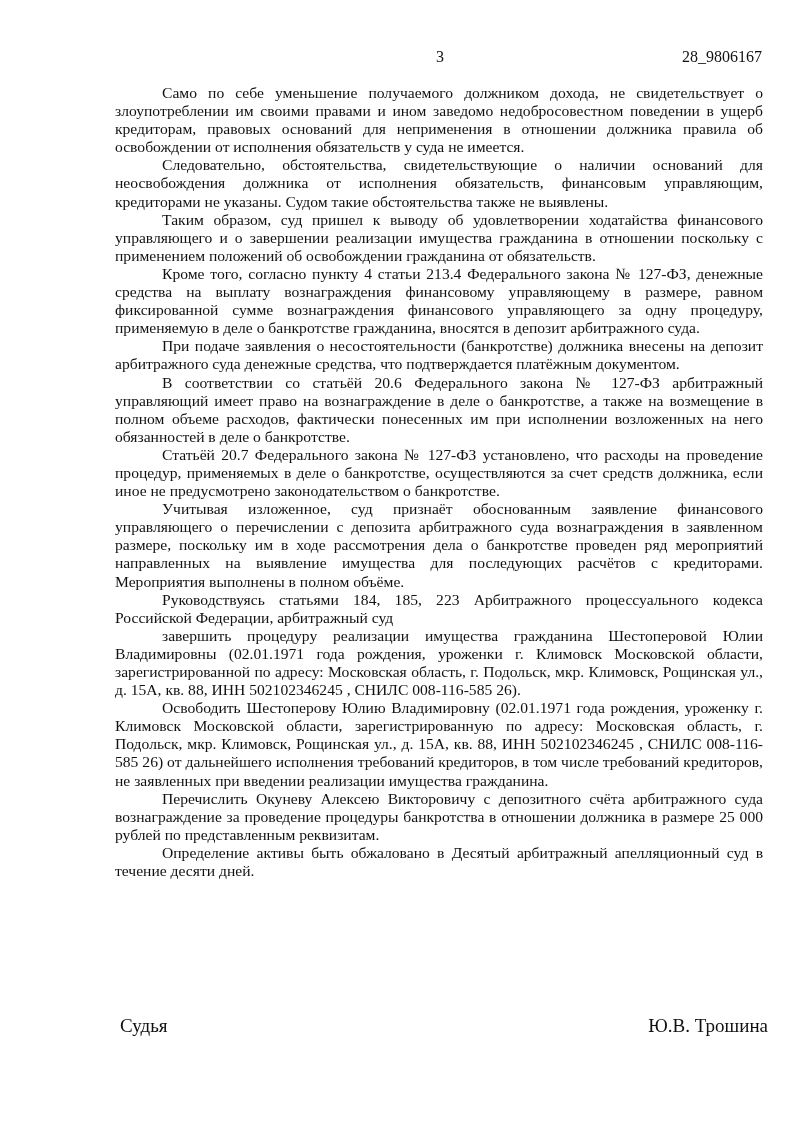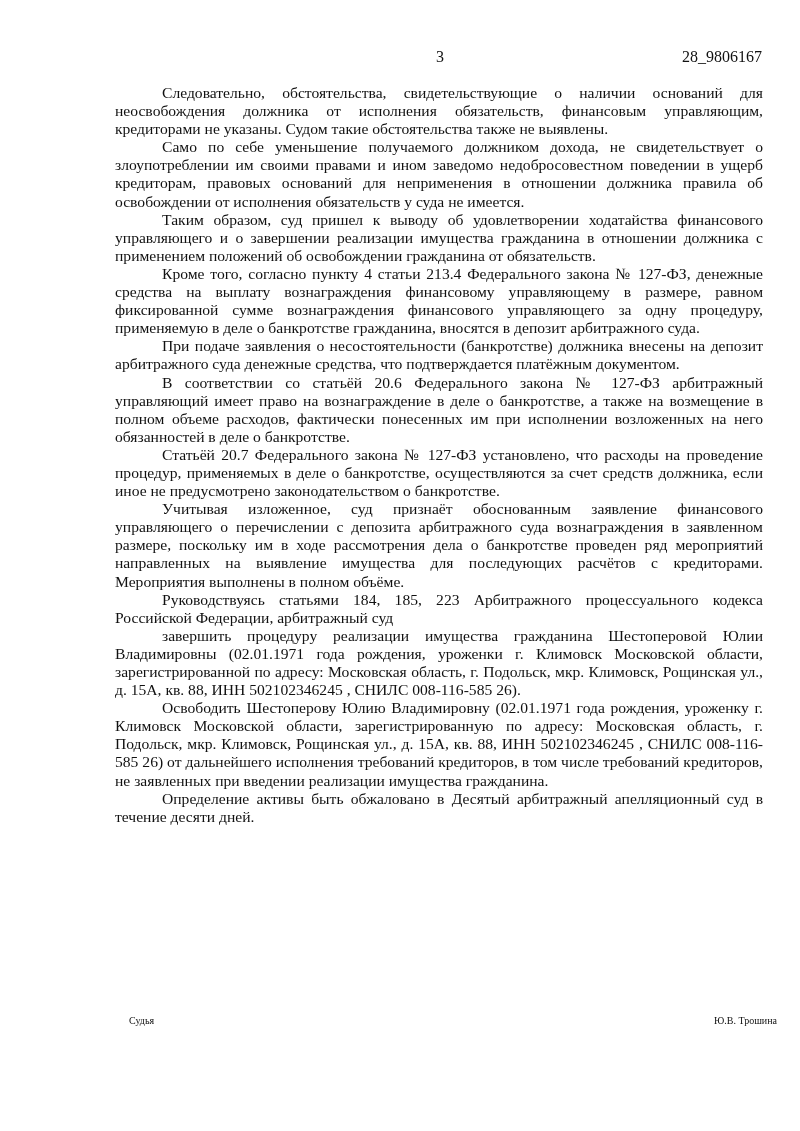--- a/index.html
+++ b/index.html
@@ -5,43 +5,44 @@
   html, body { margin: 0; padding: 0; background: #ffffff; }
   body { width: 800px; height: 1131px; position: relative; overflow: hidden;
          font-family: "Liberation Serif", serif; color: #111; }
   .page { position: absolute; left: 0; top: 0; width: 800px; height: 1131px; }
   .hdr-num { position: absolute; top: 48px; left: 0; width: 880px; text-align: center; font-size: 16px; }
   .hdr-case { position: absolute; top: 48px; right: 38px; font-size: 16px; }
   .body { position: absolute; left: 115px; top: 84px; width: 648px; font-size: 15.6px; line-height: 18.1px; }
   .p { margin: 0; text-align: justify; text-indent: 47px; }
   .p.noindent { text-indent: 0; }
   .heading { text-align: center; font-weight: bold; margin: 38px 0 0 0; text-indent: 0; padding-left: 55px; }
-  .sign { position: absolute; left: 129px; top: 1015px; width: 648px; font-size: 10px; display: flex; justify-content: space-between; align-items: center; }
+  .sign { position: absolute; left: 120px; top: 1015px; width: 648px; font-size: 19px; display: flex; justify-content: space-between; align-items: center; }
 </style>
 </head>
 <body>
 
 <div class="page">
   <div class="hdr-num">3</div>
   <div class="hdr-case">28_9806167</div>
 
   <div class="body">
+    <p class="p">Само по себе уменьшение получаемого должником дохода, не свидетельствует о злоупотреблении им своими правами и ином заведомо недобросовестном поведении в ущерб кредиторам, правовых оснований для неприменения в отношении должника правила об освобождении от исполнения обязательств у суда не имеется.</p>
     <p class="p">Следовательно, обстоятельства, свидетельствующие о наличии оснований для неосвобождения должника от исполнения обязательств, финансовым управляющим, кредиторами не указаны. Судом такие обстоятельства также не выявлены.</p>
-    <p class="p">Само по себе уменьшение получаемого должником дохода, не свидетельствует о злоупотреблении им своими правами и ином заведомо недобросовестном поведении в ущерб кредиторам, правовых оснований для неприменения в отношении должника правила об освобождении от исполнения обязательств у суда не имеется.</p>
-    <p class="p">Таким образом, суд пришел к выводу об удовлетворении ходатайства финансового управляющего и о завершении реализации имущества гражданина в отношении должника с применением положений об освобождении гражданина от обязательств.</p>
+    <p class="p">Таким образом, суд пришел к выводу об удовлетворении ходатайства финансового управляющего и о завершении реализации имущества гражданина в отношении поскольку с применением положений об освобождении гражданина от обязательств.</p>
     <p class="p">Кроме того, согласно пункту 4 статьи 213.4 Федерального закона № 127-ФЗ, денежные средства на выплату вознаграждения финансовому управляющему в размере, равном фиксированной сумме вознаграждения финансового управляющего за одну процедуру, применяемую в деле о банкротстве гражданина, вносятся в депозит арбитражного суда.</p>
     <p class="p">При подаче заявления о несостоятельности (банкротстве) должника внесены на депозит арбитражного суда денежные средства, что подтверждается платёжным документом.</p>
     <p class="p">В соответствии со статьёй 20.6 Федерального закона № 127-ФЗ арбитражный управляющий имеет право на вознаграждение в деле о банкротстве, а также на возмещение в полном объеме расходов, фактически понесенных им при исполнении возложенных на него обязанностей в деле о банкротстве.</p>
     <p class="p">Статьёй 20.7 Федерального закона № 127-ФЗ установлено, что расходы на проведение процедур, применяемых в деле о банкротстве, осуществляются за счет средств должника, если иное не предусмотрено законодательством о банкротстве.</p>
     <p class="p">Учитывая изложенное, суд признаёт обоснованным заявление финансового управляющего о перечислении с депозита арбитражного суда  вознаграждения в заявленном размере, поскольку им в ходе рассмотрения дела о банкротстве проведен ряд мероприятий направленных на выявление имущества для последующих расчётов с кредиторами. Мероприятия выполнены в полном объёме.</p>
     <p class="p">Руководствуясь статьями 184, 185, 223 Арбитражного процессуального кодекса Российской Федерации, арбитражный суд</p>
 
 
     <p class="p">завершить процедуру реализации имущества гражданина Шестоперовой Юлии Владимировны (02.01.1971 года рождения, уроженки г. Климовск Московской области, зарегистрированной по адресу: Московская область, г. Подольск, мкр. Климовск, Рощинская ул., д. 15А, кв. 88, ИНН 502102346245 , СНИЛС 008-116-585 26).</p>
     <p class="p">Освободить Шестоперову Юлию Владимировну (02.01.1971 года рождения, уроженку г. Климовск Московской области, зарегистрированную по адресу: Московская область, г. Подольск, мкр. Климовск, Рощинская ул., д. 15А, кв. 88, ИНН 502102346245 , СНИЛС 008-116-585 26) от дальнейшего исполнения требований кредиторов, в том числе требований кредиторов, не заявленных при введении реализации имущества гражданина.</p>
+    <p class="p">Перечислить Окуневу Алексею Викторовичу с депозитного счёта арбитражного суда вознаграждение за проведение процедуры банкротства в отношении должника в размере 25 000 рублей по представленным реквизитам.</p>
     <p class="p">Определение активы быть обжаловано в Десятый арбитражный апелляционный суд в течение десяти дней.</p>
   </div>
 
   <div class="sign">
     <span>Судья</span>
     <span>Ю.В. Трошина</span>
   </div>
 </div>
 
 </body></html>

